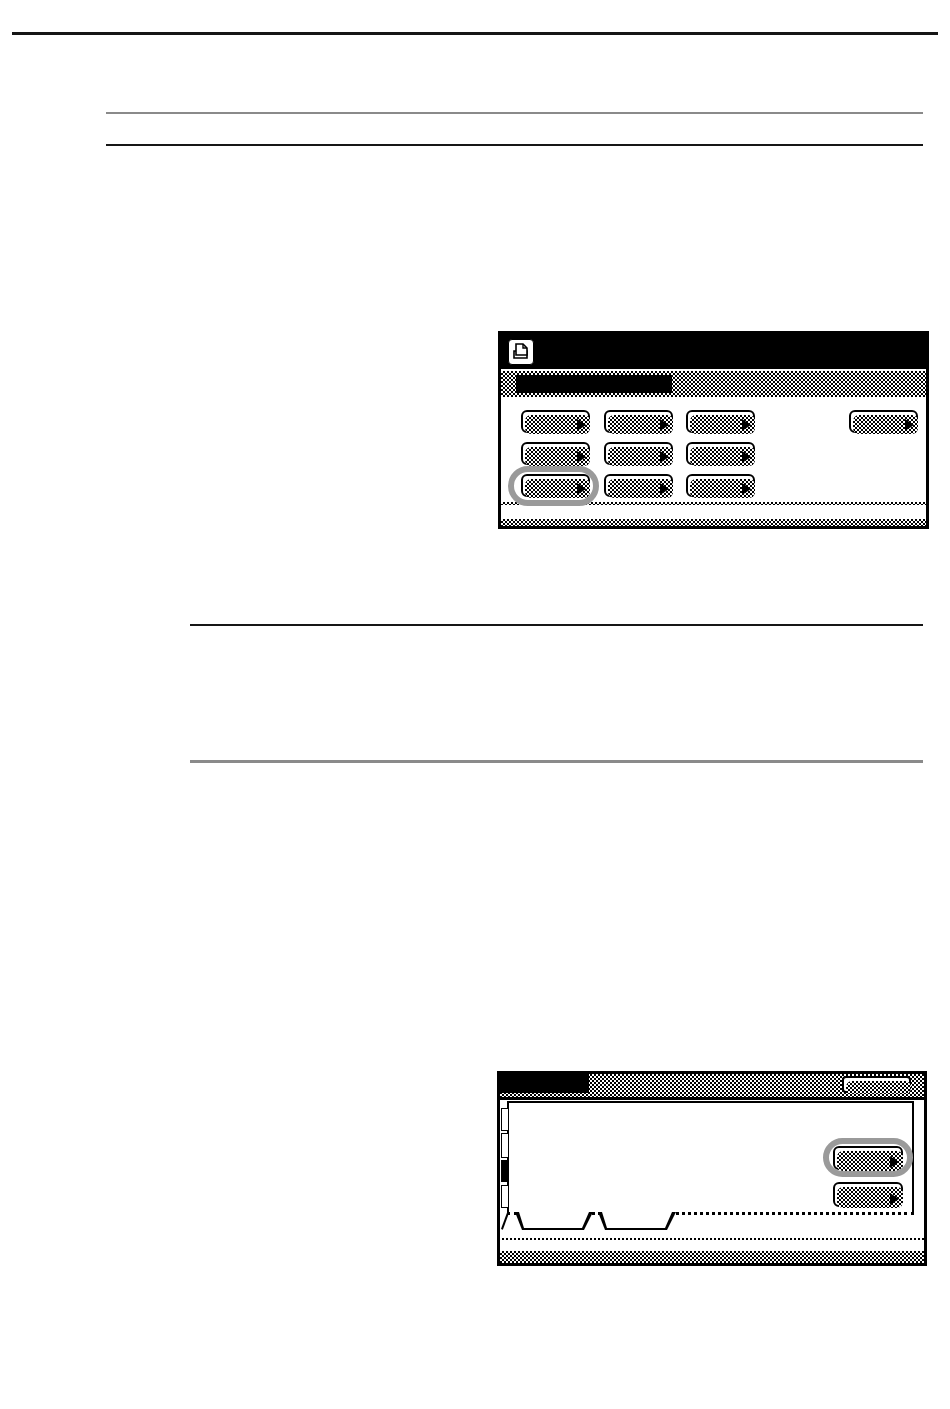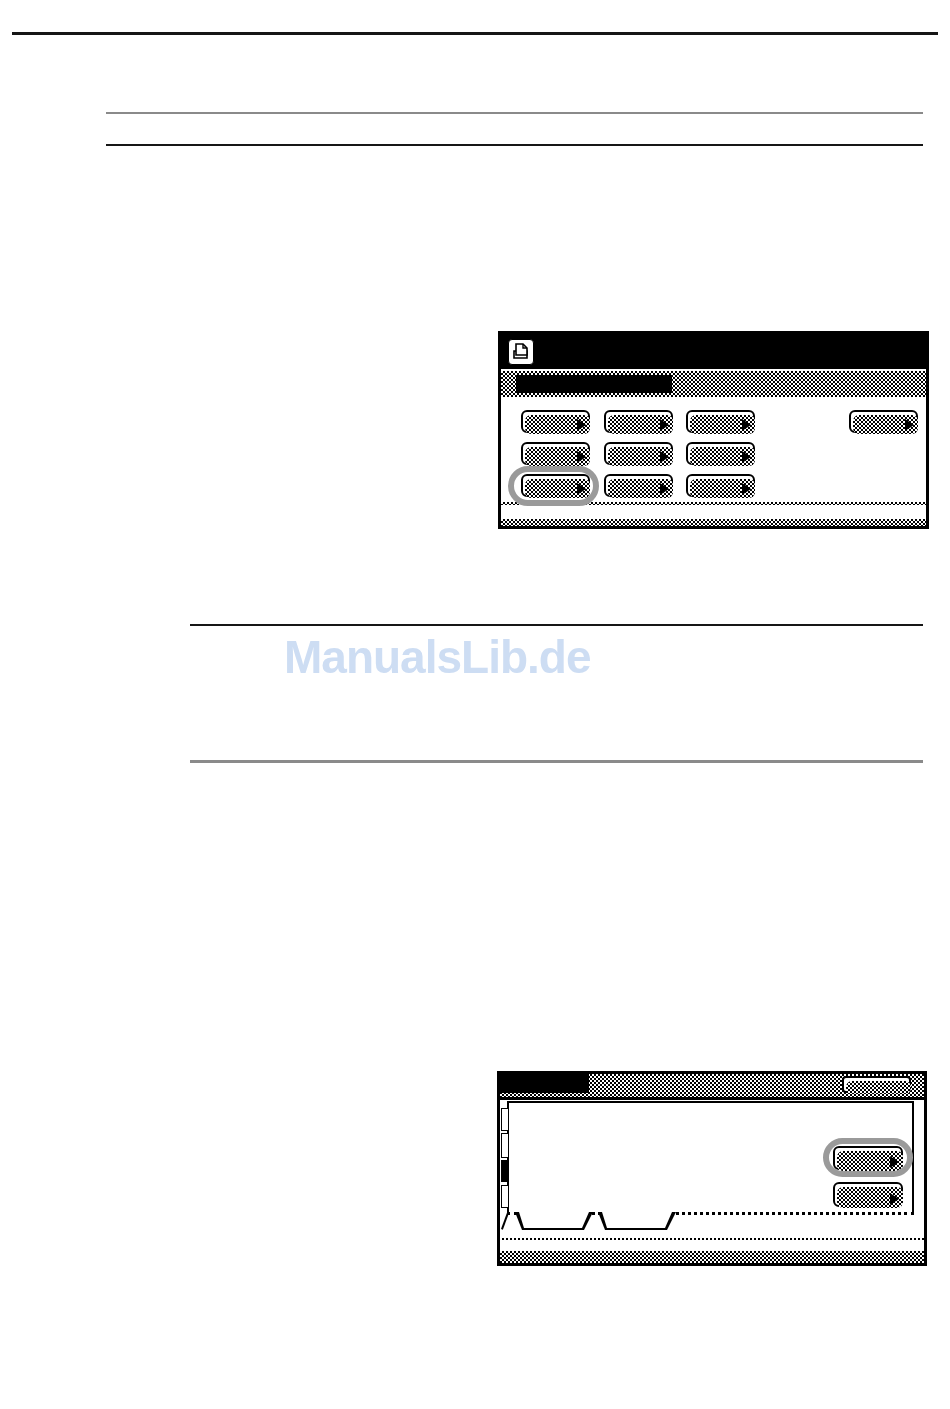--- a/index.html
+++ b/index.html
@@ -76,21 +76,20 @@
 <body>
 
 <div class="page">
 
   <div class="rule" style="left:12px;top:32px;width:926px;height:3px;background:#161616;"></div>
   <div class="rule" style="left:106px;top:112px;width:817px;height:2px;background:#8a8a8a;"></div>
   <div class="rule" style="left:106px;top:144px;width:817px;height:2px;background:#161616;"></div>
   <div class="rule" style="left:190px;top:624px;width:733px;height:2px;background:#161616;"></div>
   <div class="rule" style="left:190px;top:760px;width:733px;height:3px;background:#8a8a8a;"></div>
 
-  <div class="watermark">ManualsLib.de</div>
 
   <div class="screen" style="left:498px;top:331px;width:425px;height:192px;">
 
     <div class="blackbar" style="left:0;top:0;width:100%;height:35px;">
       <div class="icon-box">
         <svg width="22" height="22" viewBox="0 0 22 22">
           <path d="M4 10 h13 v7 h-13 z" fill="#fff" stroke="#000" stroke-width="1.6"></path>
           <path d="M6 3 h7 l4 4 v7 h-11 z" fill="#fff" stroke="#000" stroke-width="1.6"></path>
           <path d="M13 3 v4 h4" fill="none" stroke="#000" stroke-width="1.4"></path>
         </svg>

